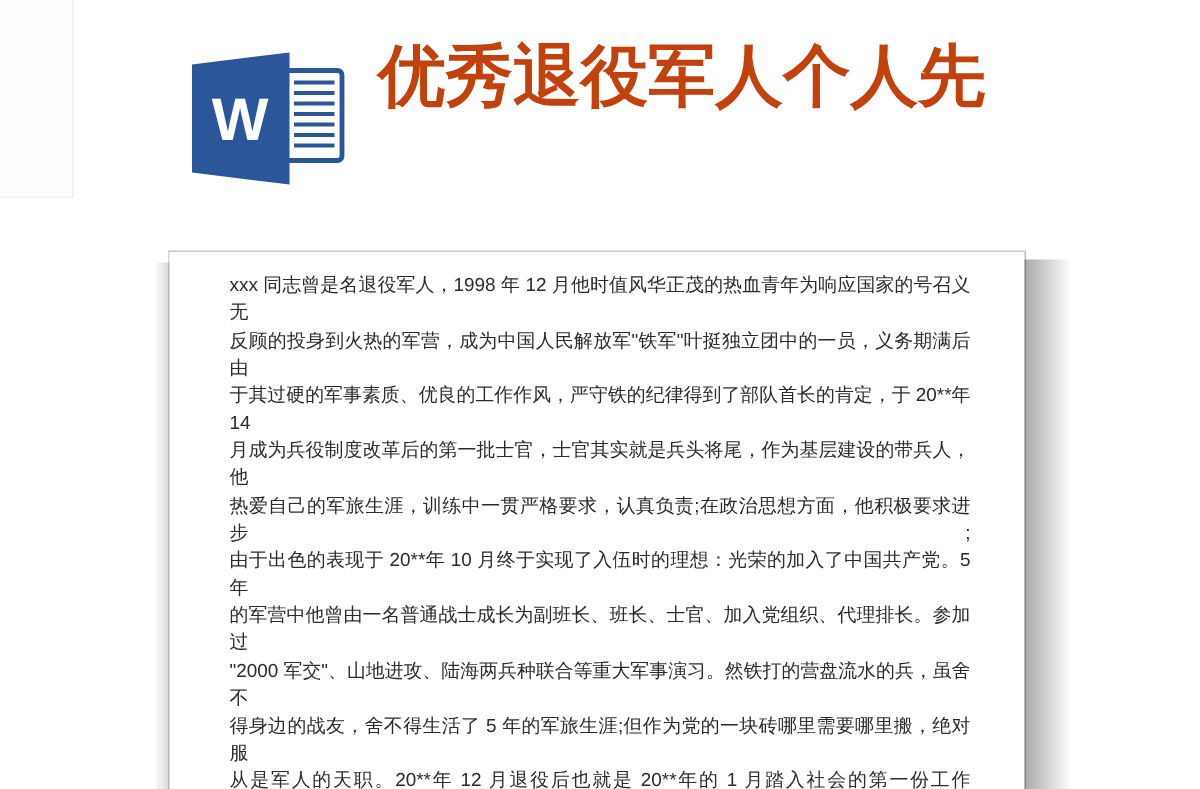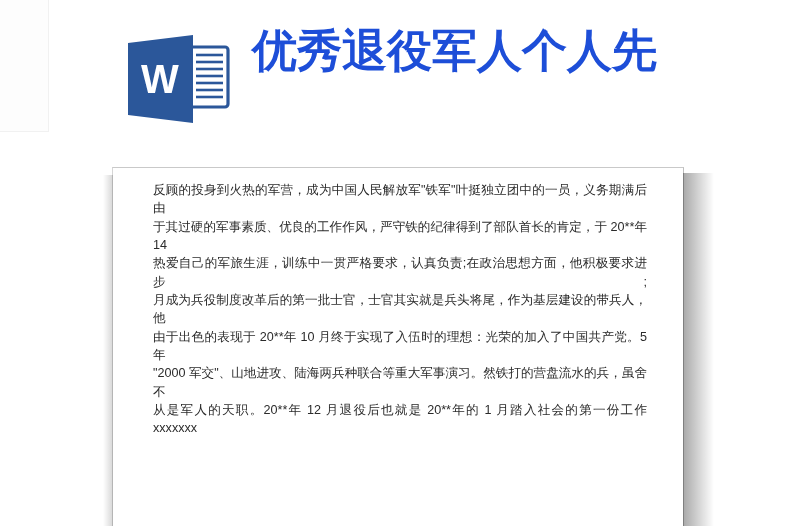--- a/index.html
+++ b/index.html
@@ -20,21 +20,21 @@
     border-bottom: 1px solid #f1f1f1;
   }
 
   
   .doc-header { position: absolute; left: 118px; top: 27px; }
   .word-icon { position: absolute; left: 0; top: 7px; width: 112px; height: 92px; display: block; }
   .doc-title {
     position: absolute; left: 134px; top: 0;
     margin: 0; width: 460px;
     font-size: 45px; line-height: 47px;
-    font-weight: 700; color: #1d4ed8;
+    font-weight: 700; color: #c2410c;
     white-space: nowrap;
   }
   .doc-title span { display: block; }
 
   
   .page {
     position: absolute; left: 112px; top: 167px;
     width: 570px; height: 400px;
     background: #ffffff;
     border-top: 1px solid #c9c9c9;
@@ -86,21 +86,24 @@
     <polygon points="10,9 75,1 75,89 10,81" fill="#2b579a"></polygon>
     <text x="42" y="59" text-anchor="middle" font-family="Liberation Sans, DejaVu Sans, sans-serif" font-size="40" font-weight="bold" fill="#ffffff">W</text>
   </svg>
   <h1 class="doc-title">
     <span>优秀退役军人个人先</span>
   </h1>
 </header>
 
 <div class="page">
   <div class="page-text" id="doc-body">
+      <div class="line">xxx 同志曾是名退役军人，1998 年 12 月他时值风华正茂的热血青年为响应国家的号召义无</div>
       <div class="line">反顾的投身到火热的军营，成为中国人民解放军"铁军"叶挺独立团中的一员，义务期满后由</div>
       <div class="line">于其过硬的军事素质、优良的工作作风，严守铁的纪律得到了部队首长的肯定，于 20**年 14</div>
+      <div class="line">月成为兵役制度改革后的第一批士官，士官其实就是兵头将尾，作为基层建设的带兵人，他</div>
       <div class="line">热爱自己的军旅生涯，训练中一贯严格要求，认真负责;在政治思想方面，他积极要求进步;</div>
-      <div class="line">月成为兵役制度改革后的第一批士官，士官其实就是兵头将尾，作为基层建设的带兵人，他</div>
       <div class="line">由于出色的表现于 20**年 10 月终于实现了入伍时的理想：光荣的加入了中国共产党。5 年</div>
+      <div class="line">的军营中他曾由一名普通战士成长为副班长、班长、士官、加入党组织、代理排长。参加过</div>
       <div class="line">"2000 军交"、山地进攻、陆海两兵种联合等重大军事演习。然铁打的营盘流水的兵，虽舍不</div>
+      <div class="line">得身边的战友，舍不得生活了 5 年的军旅生涯;但作为党的一块砖哪里需要哪里搬，绝对服</div>
       <div class="line">从是军人的天职。20**年 12 月退役后也就是 20**年的 1 月踏入社会的第一份工作 xxxxxxx</div>
     </div>
 </div>
 
 </body></html>

